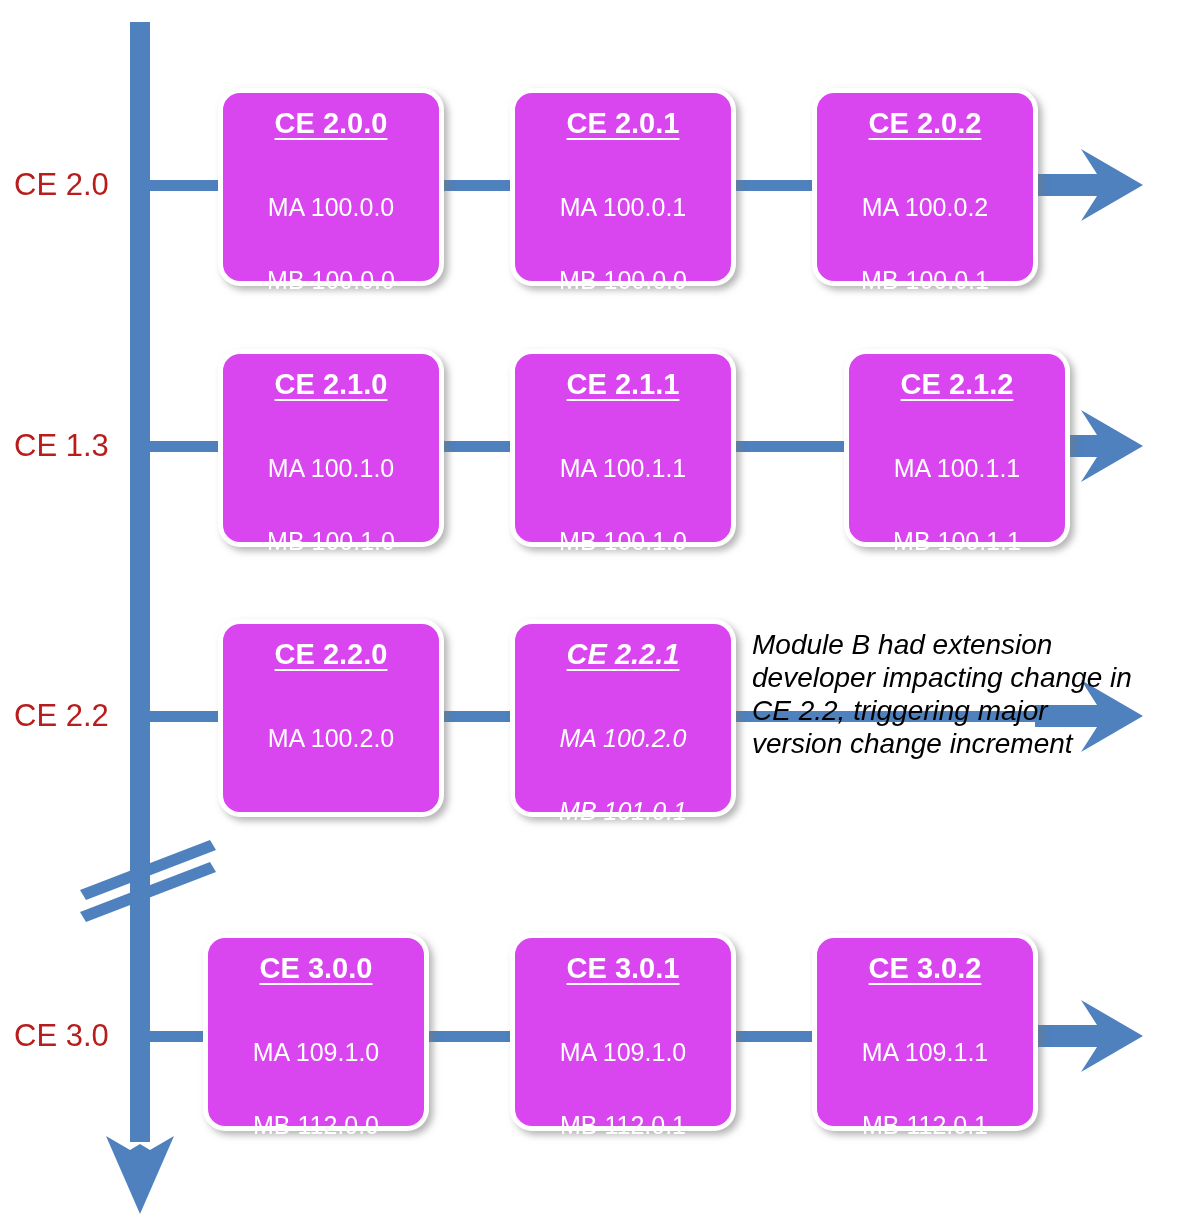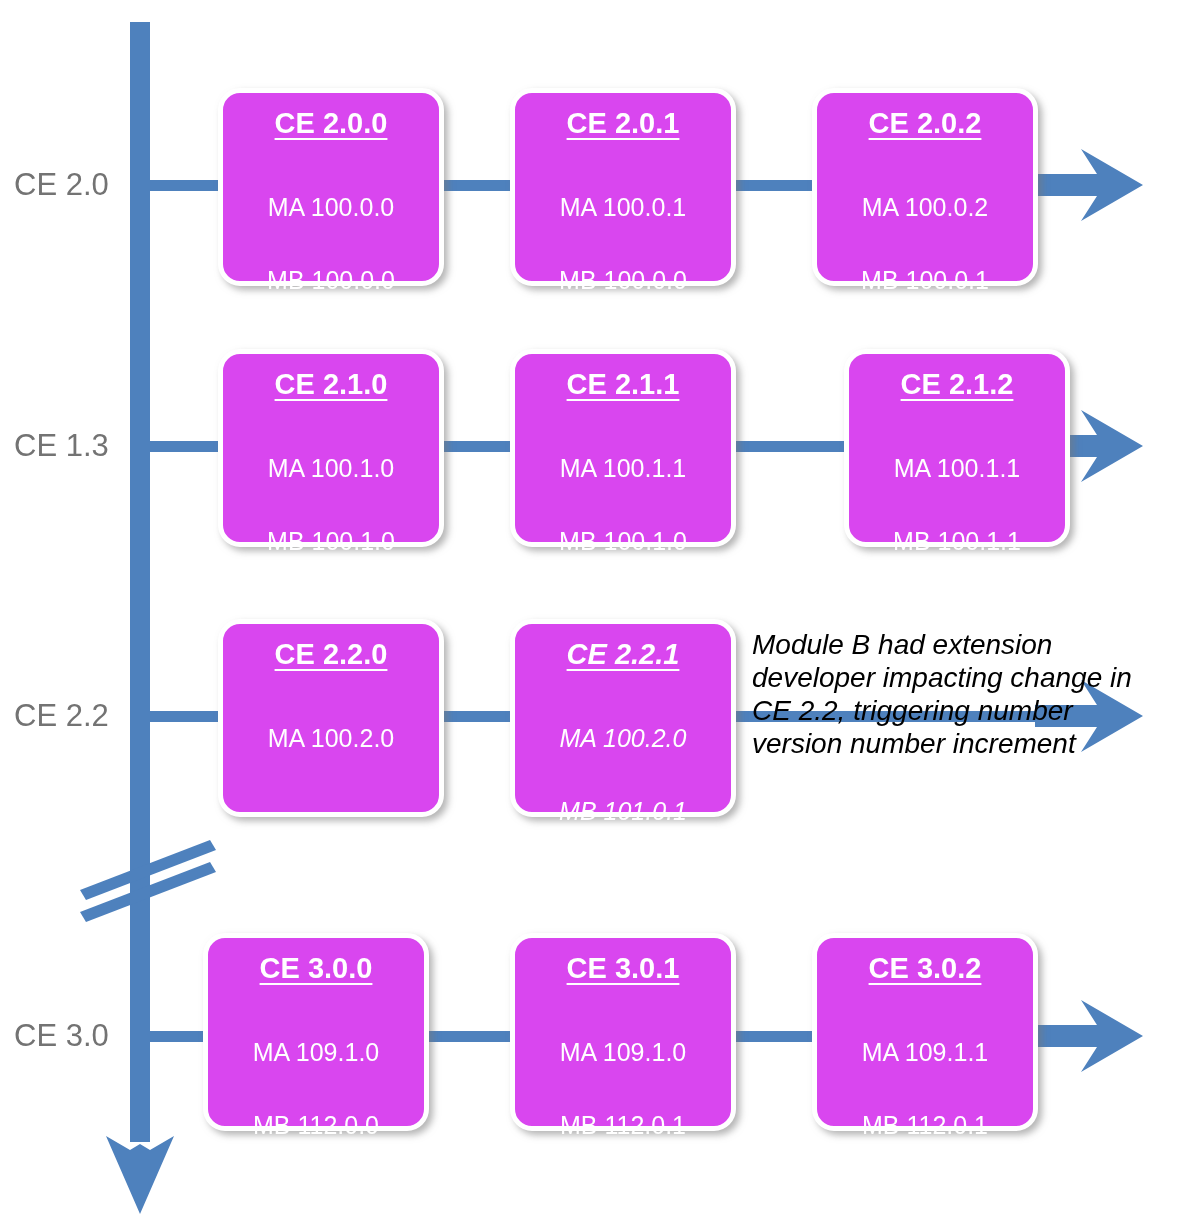--- a/index.html
+++ b/index.html
@@ -44,21 +44,21 @@
     height: 84px;
   }
 
   
   .row-label {
     position: absolute;
     left: 14px;
     width: 112px;
     text-align: left;
     font-size: 31px;
-    color: #737373;
+    color: #b91c1c;
     font-family: "Liberation Sans", sans-serif;
     white-space: nowrap;
   }
 
   
   .branch-line {
     position: absolute;
     height: 11px;
     background: #4E81BD;
   }
@@ -188,21 +188,21 @@
   <div class="vbox" style="left:218px; top:619px;">
     <div class="vbox-title">CE 2.2.0</div>
     <div class="vbox-line">MA 100.2.0</div>
   </div>
   <div class="vbox" style="left:510px; top:619px;font-style:italic;">
     <div class="vbox-title">CE 2.2.1</div>
     <div class="vbox-line">MA 100.2.0</div>
     <div class="vbox-line">MB 101.0.1</div>
   </div>
 
-  <div class="annotation">Module B had extension developer impacting change in CE 2.2, triggering number version number increment</div>
+  <div class="annotation">Module B had extension developer impacting change in CE 2.2, triggering major version change increment</div>
 
   <div class="row-label" style="top:1018px;">CE 3.0</div>
   <div class="branch-line" style="left:138px; top:1031px; width:902px;"></div>
   <svg class="branch-arrow" viewBox="0 0 108 72" style="left:1035px; top:1000px;">
     <polygon points="0,25 62,25 46,0 108,36 46,72 62,47 0,47" fill="#4E81BD"></polygon>
   </svg>
 
   <div class="vbox" style="left:203px; top:933px;">
     <div class="vbox-title">CE 3.0.0</div>
     <div class="vbox-line">MA 109.1.0</div>

